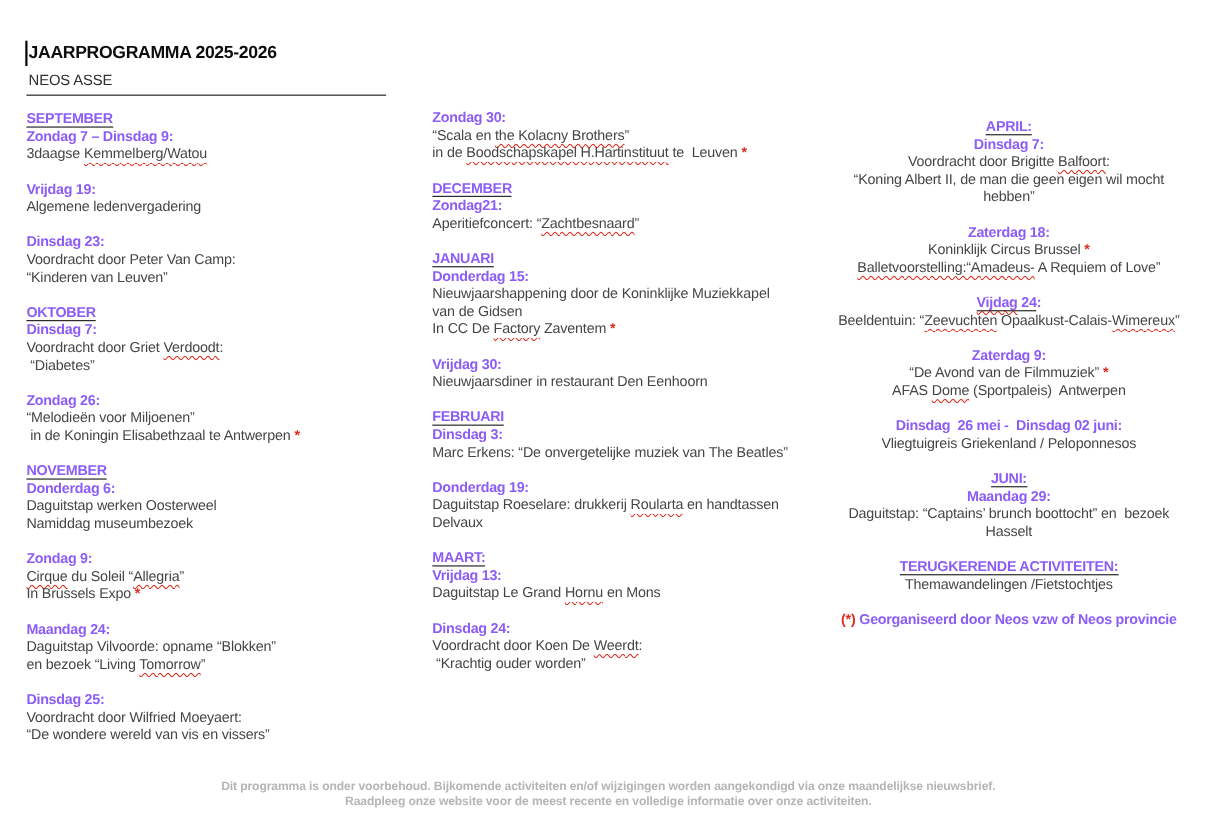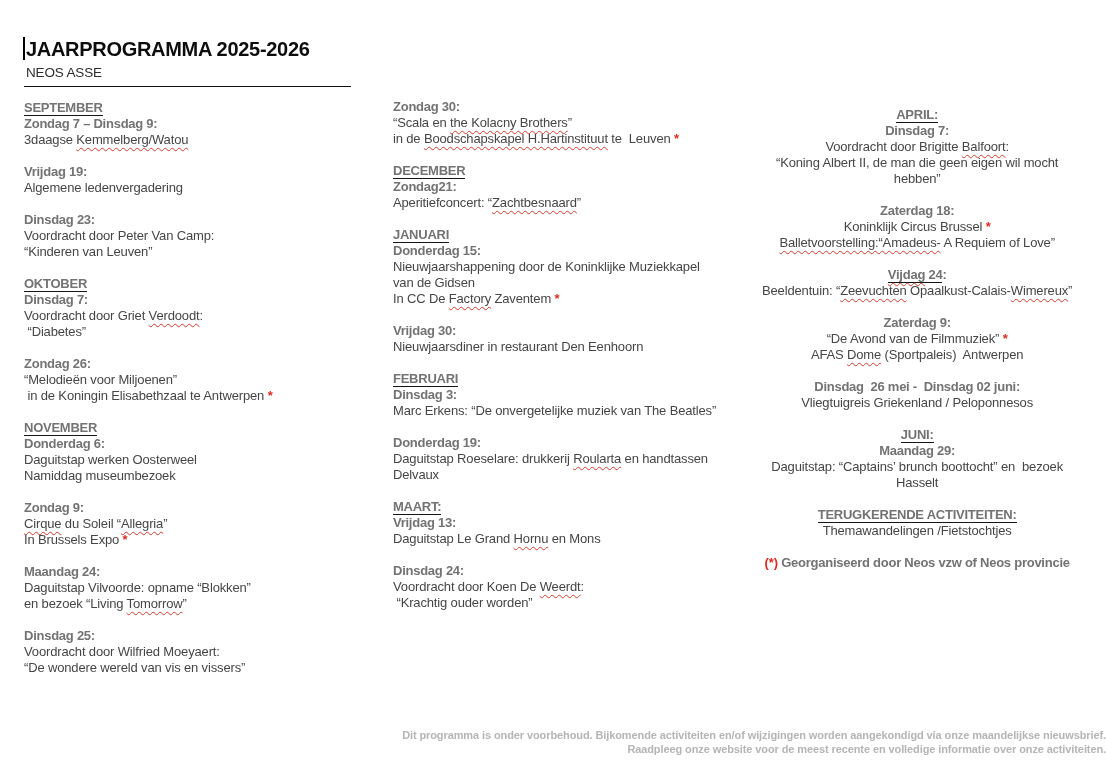--- a/index.html
+++ b/index.html
@@ -11,55 +11,54 @@
     font-family:"Liberation Sans","DejaVu Sans",sans-serif;
     color:var(--body-gray,#464646);
     letter-spacing:-0.15px;
   }
   #text-cursor{
     position:absolute;left:23px;top:37px;width:1.5px;height:23px;
     background:#000;
   }
   #doc-title{
     position:absolute;left:26px;top:38px;
-    font-size:20px;font-weight:700;color:#0d0d0d;line-height:22px;
+    font-size:16px;font-weight:700;color:#0d0d0d;line-height:22px;
     letter-spacing:-0.3px;
   }
   #doc-subtitle{
     position:absolute;left:26px;top:65px;
     font-size:13.5px;color:#2e2e2e;line-height:16px;
   }
   #title-divider{
     position:absolute;left:24px;top:86px;width:327px;height:0;
     border-top:1.6px solid #111;
   }
   .column{position:absolute;font-size:13px;line-height:16px;}
   #col1{left:24px;top:100px;}
   #col2{left:393px;top:99px;}
   #col3{left:762px;top:107px;text-align:center;}
   .group{margin-bottom:16px;}
   .line{white-space:pre;height:16px;line-height:16px;}
-  .t-b{font-weight:700;color:#737373;letter-spacing:-0.25px;}
+  .t-b{font-weight:700;color:#8b5cf6;letter-spacing:-0.25px;}
   .t-u{border-bottom:1.5px solid #161616;}
   .t-sq{
     text-decoration:underline;
     text-decoration-style:wavy;
     text-decoration-color:var(--squiggle-red,#d63a2c);
     text-decoration-thickness:1px;
     text-underline-offset:2.5px;
     text-decoration-skip-ink:none;
   }
   .t-r{color:var(--accent-red,#e02b1f);font-weight:700;}
   #footer{
     position:absolute;left:0;top:708px;width:1106px;
-    text-align:right;
+    text-align:center;
     font-size:11px;font-weight:700;line-height:14px;
     color:var(--footer-gray,#b5b5b5);
     letter-spacing:-0.1px;
-    margin-top:20px;
   }
 </style>
 </head>
 <body>
 
 <div id="page">
   <div id="text-cursor"></div>
   <div id="doc-title">JAARPROGRAMMA 2025-2026</div>
   <div id="doc-subtitle">NEOS ASSE</div>
   <div id="title-divider"></div>

